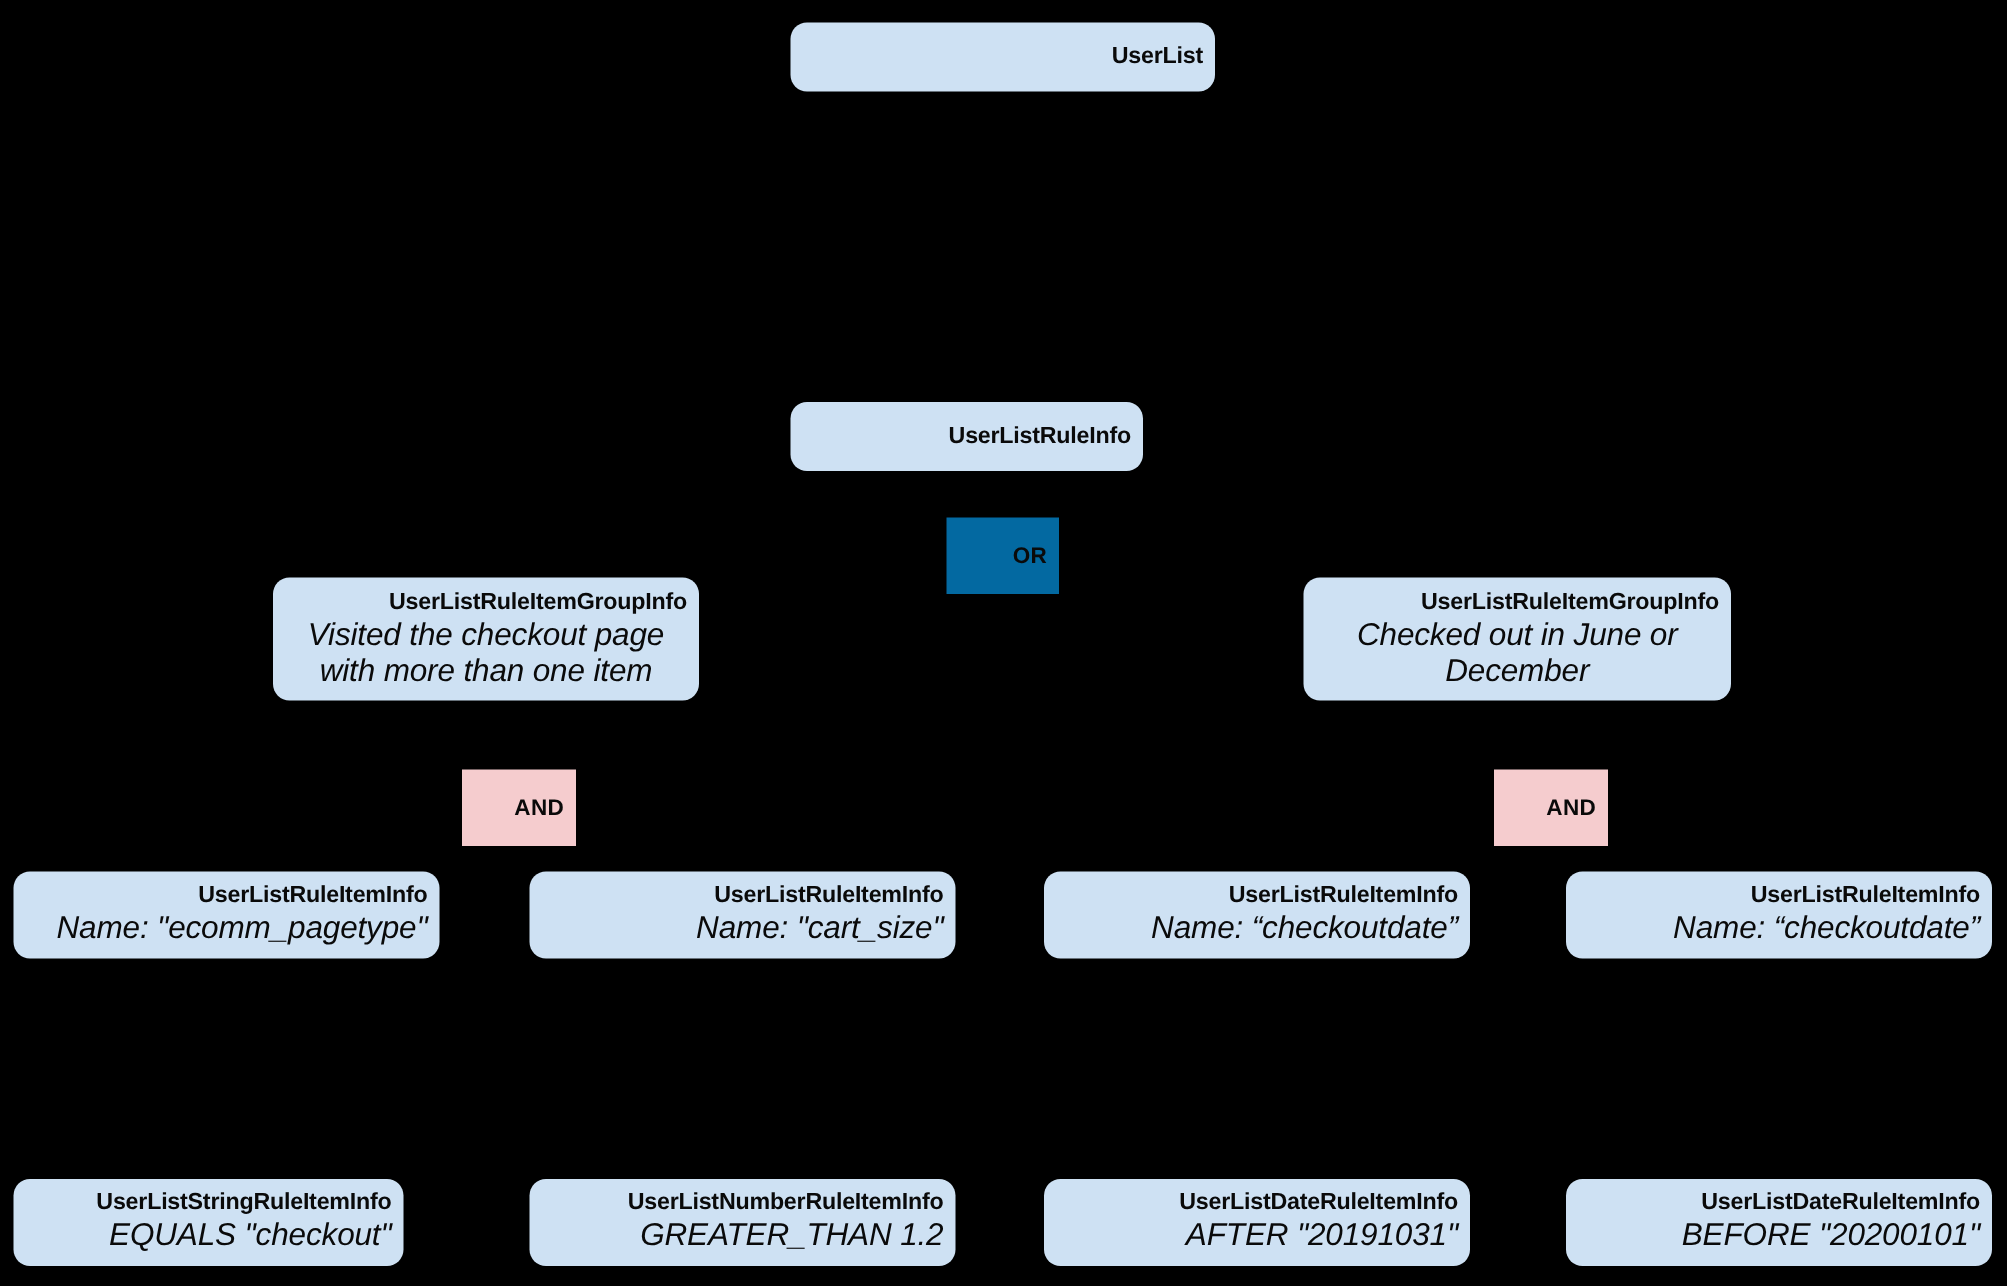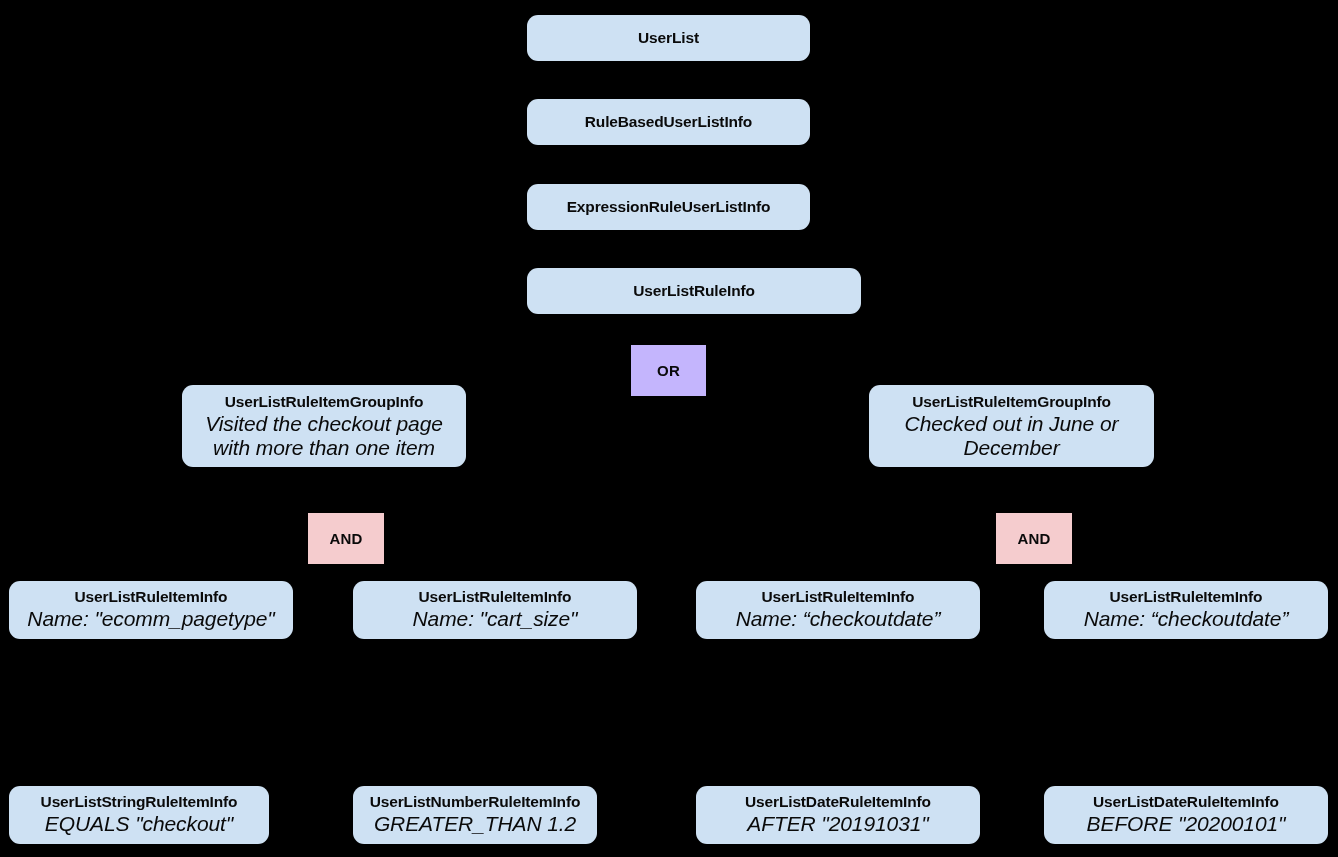--- a/index.html
+++ b/index.html
@@ -17,33 +17,33 @@
     width: 1338px;
     height: 857px;
     background: #000000;
     overflow: hidden;
   }
   .node {
     position: absolute;
     box-sizing: border-box;
     display: flex;
     flex-direction: column;
-    align-items: center;
+    align-items: flex-end;
     justify-content: center;
     text-align: center;
     color: #0a0a0a;
     line-height: 1.17;
     padding: 2px 8px;
   }
   .node.blue {
     background: #cee1f3;
     border-radius: 11px;
   }
   .node.green {
-    background: #c4b5fd;
+    background: #0369a1;
     border-radius: 0;
   }
   .node.pink {
     background: #f5ccce;
     border-radius: 0;
     margin-left: 22px;
   }
   .node .title {
     font-weight: bold;
     font-size: 15.5px;
@@ -77,29 +77,23 @@
 </style>
 </head>
 <body>
 
 <div id="canvas">
 
   <div class="node blue" style="left:527px; top:15px; width:283px; height:46px;">
     <div class="title">UserList</div>
   </div>
 
-  <div class="node blue" style="left:527px; top:99px; width:283px; height:46px;">
-    <div class="title">RuleBasedUserListInfo</div>
-  </div>
 
-  <div class="node blue" style="left:527px; top:184px; width:283px; height:46px;">
-    <div class="title">ExpressionRuleUserListInfo</div>
-  </div>
 
-  <div class="node blue" style="left:527px; top:268px; width:334px; height:46px;">
+  <div class="node blue" style="left:527px; top:268px; width:235px; height:46px;">
     <div class="title">UserListRuleInfo</div>
   </div>
 
   <div class="node green op" style="left:631px; top:345px; width:75px; height:51px;">
     <div class="title">OR</div>
   </div>
 
   <div class="arrowhead" style="left:313px; top:372px;"></div>
   <div class="arrowhead" style="left:989px; top:372px;"></div>
 
@@ -139,21 +133,21 @@
   <div class="node blue" style="left:1044px; top:581px; width:284px; height:58px;">
     <div class="title">UserListRuleItemInfo</div>
     <div class="subtitle">Name: “checkoutdate”</div>
   </div>
 
   <div class="node blue" style="left:9px; top:786px; width:260px; height:58px;">
     <div class="title">UserListStringRuleItemInfo</div>
     <div class="subtitle">EQUALS "checkout"</div>
   </div>
 
-  <div class="node blue" style="left:353px; top:786px; width:244px; height:58px;">
+  <div class="node blue" style="left:353px; top:786px; width:284px; height:58px;">
     <div class="title">UserListNumberRuleItemInfo</div>
     <div class="subtitle">GREATER_THAN 1.2</div>
   </div>
 
   <div class="node blue" style="left:696px; top:786px; width:284px; height:58px;">
     <div class="title">UserListDateRuleItemInfo</div>
     <div class="subtitle">AFTER "20191031"</div>
   </div>
 
   <div class="node blue" style="left:1044px; top:786px; width:284px; height:58px;">

